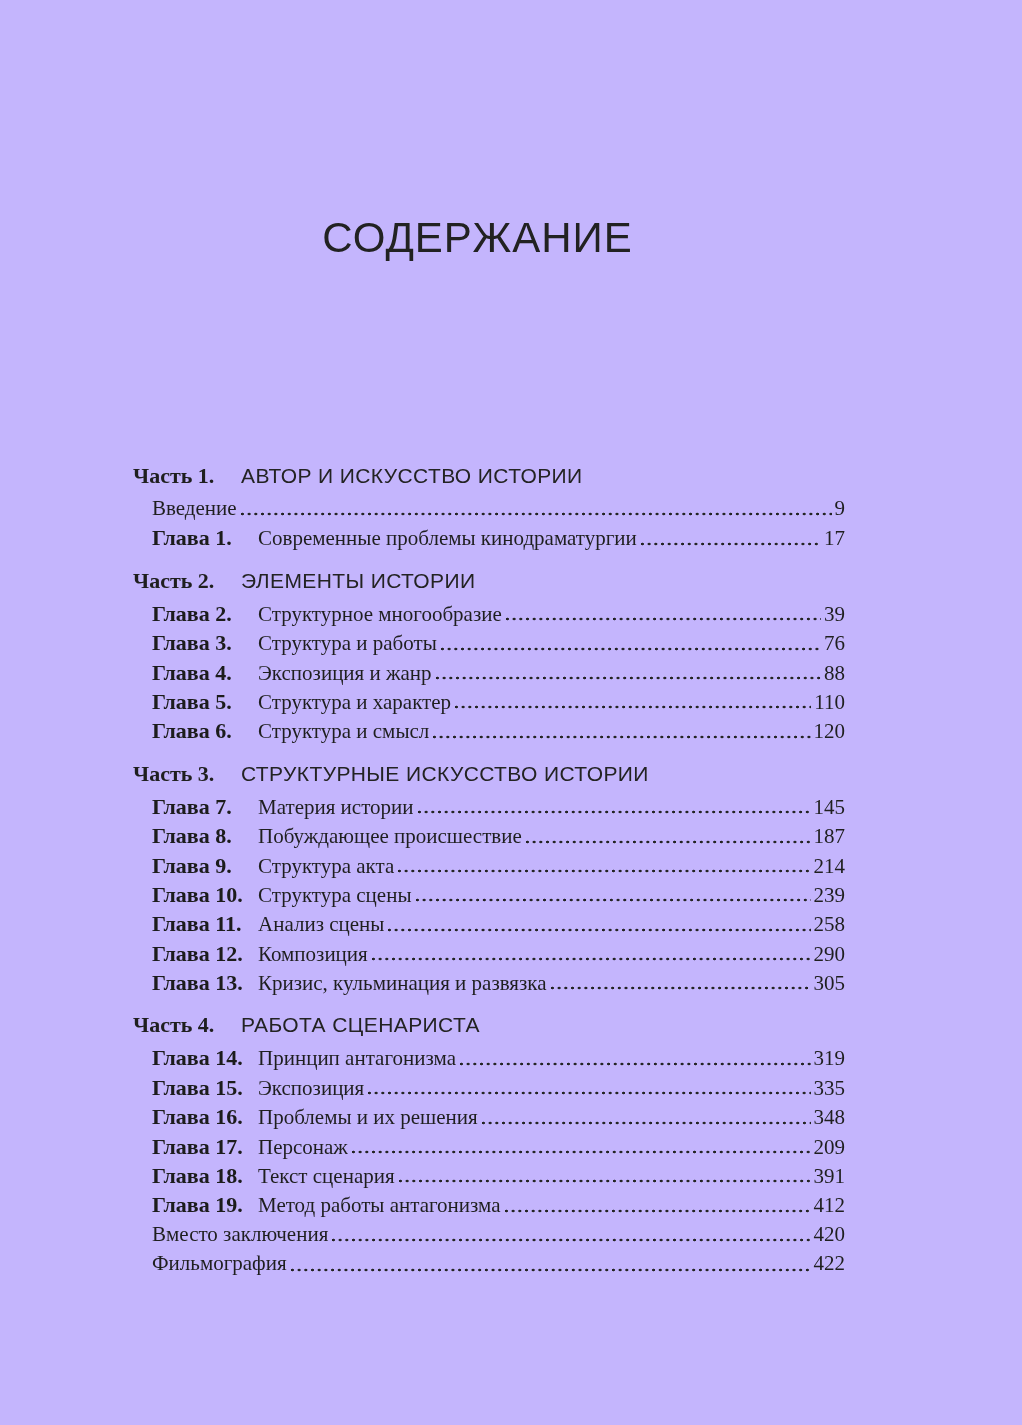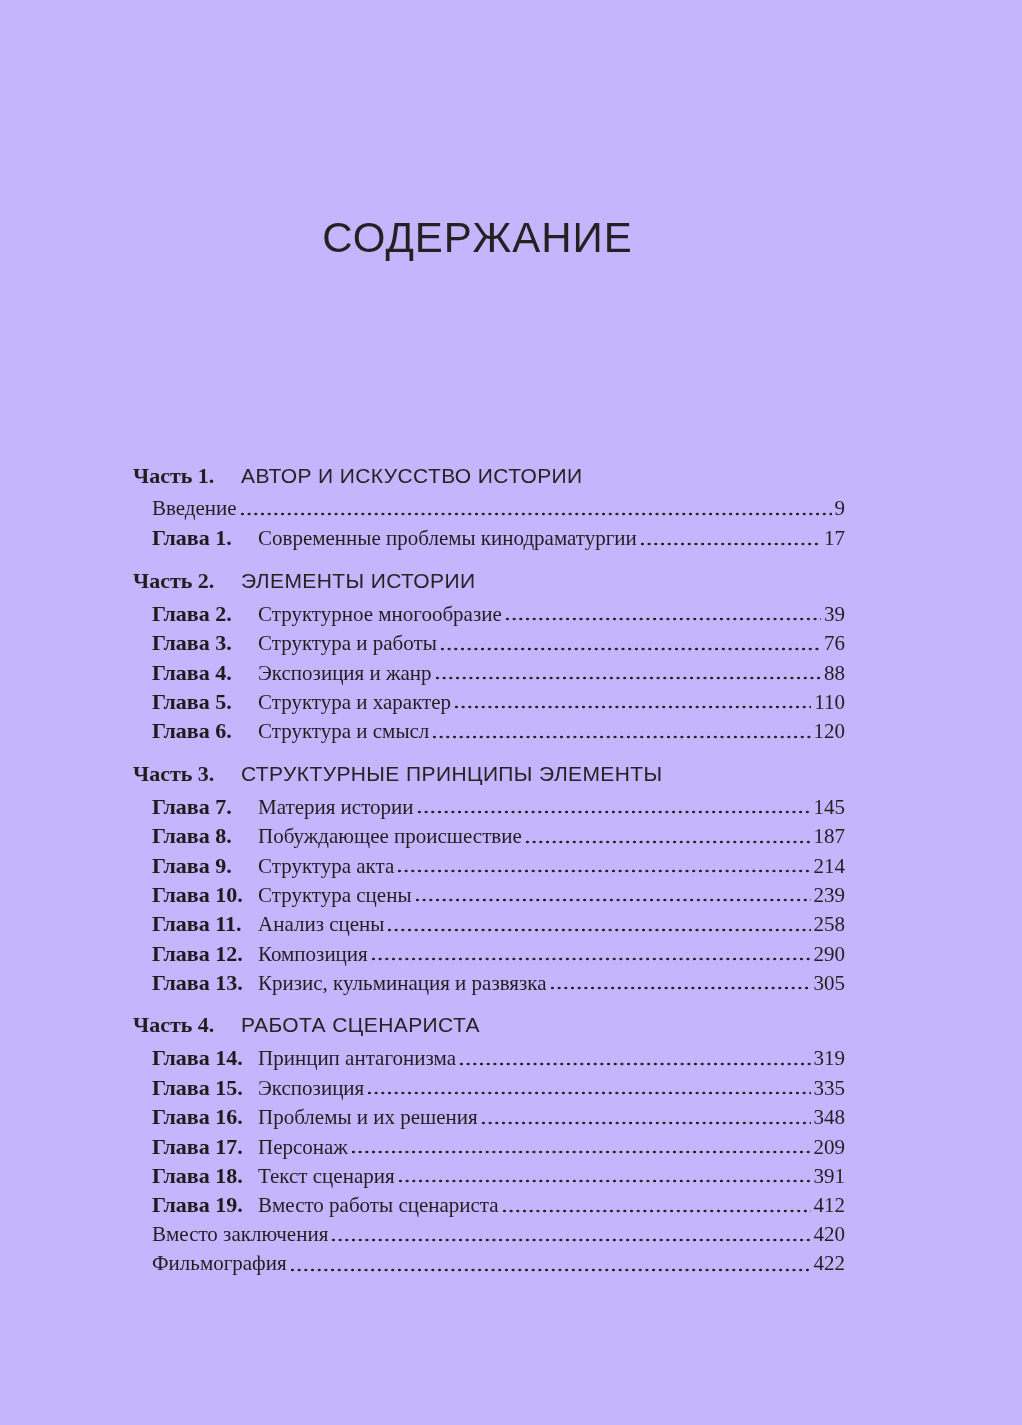--- a/index.html
+++ b/index.html
@@ -162,21 +162,21 @@
     <span class="entry-title">Структура и смысл</span>
     <span class="leader"></span>
     <span class="entry-page">120</span>
   </div>
 </div>
   </section>
 
   <section class="part">
     <div class="part-header">
       <span class="part-label">Часть 3.</span>
-      <span class="part-title">СТРУКТУРНЫЕ ПРИНЦИПЫ ЭЛЕМЕНТЫ</span>
+      <span class="part-title">СТРУКТУРНЫЕ ИСКУССТВО ИСТОРИИ</span>
     </div>
     <div class="entries">
   <div class="entry">
     <span class="entry-label">Глава 7.</span>
     <span class="entry-title">Материя истории</span>
     <span class="leader"></span>
     <span class="entry-page">145</span>
   </div>
 
   <div class="entry">
@@ -259,21 +259,21 @@
 
   <div class="entry">
     <span class="entry-label">Глава 18.</span>
     <span class="entry-title">Текст сценария</span>
     <span class="leader"></span>
     <span class="entry-page">391</span>
   </div>
 
   <div class="entry">
     <span class="entry-label">Глава 19.</span>
-    <span class="entry-title">Вместо работы сценариста</span>
+    <span class="entry-title">Метод работы антагонизма</span>
     <span class="leader"></span>
     <span class="entry-page">412</span>
   </div>
 
   <div class="entry">
 
     <span class="entry-title">Вместо заключения</span>
     <span class="leader"></span>
     <span class="entry-page">420</span>
   </div>

